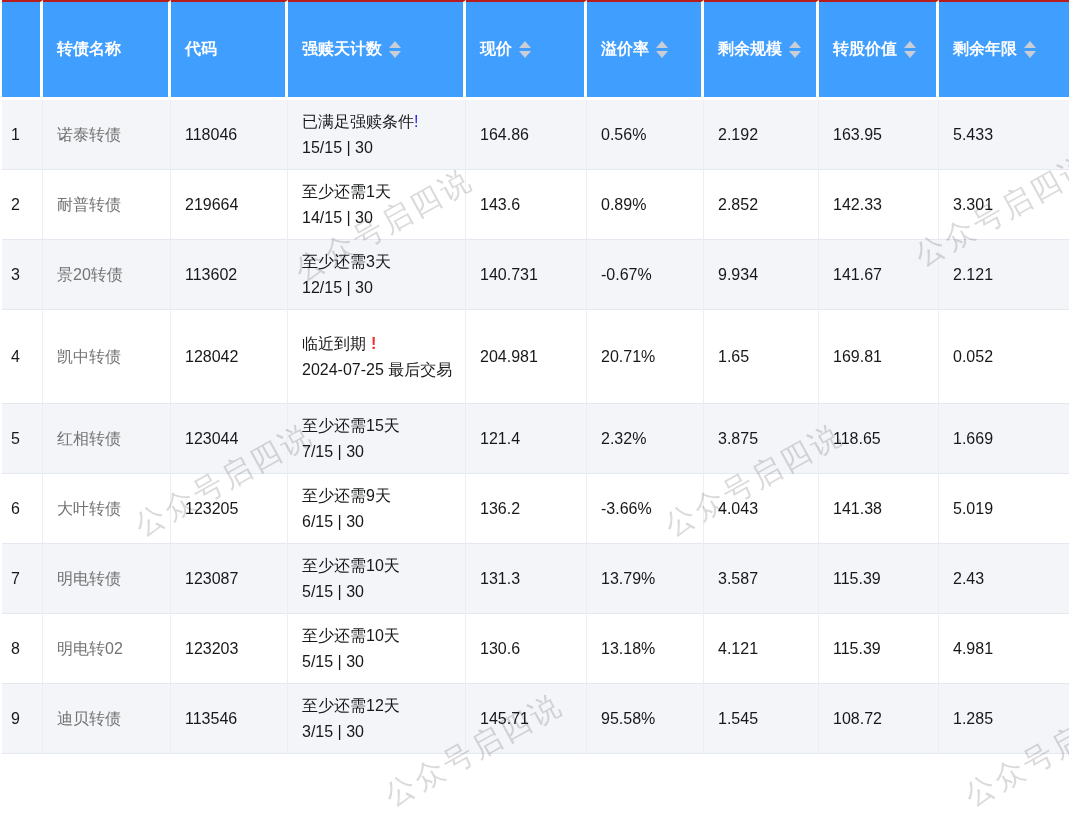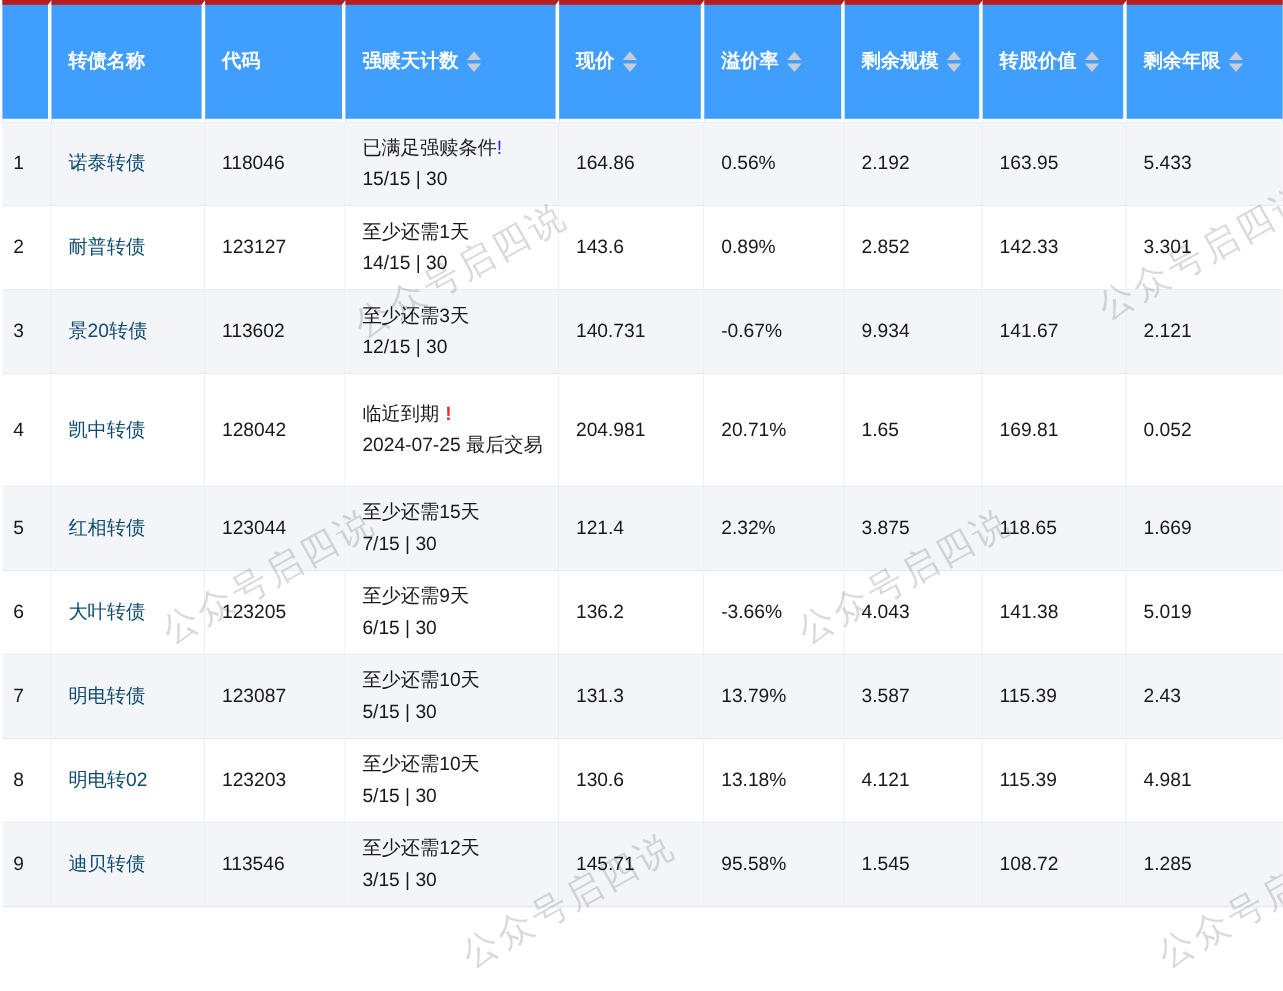--- a/index.html
+++ b/index.html
@@ -9,39 +9,39 @@
     position:relative;
   }
   table.bonds{
     border-collapse:separate;border-spacing:0;table-layout:fixed;
     width:1067px;margin-left:2px;
   }
   thead th{
     background:#409EFF;color:#ffffff;font-size:16px;font-weight:bold;
     text-align:left;height:95px;vertical-align:middle;
     padding:0 4px 0 14px;
-    border-top:4px solid #b91c1c;
+    border-top:2px solid #b91c1c;
     border-right:3px solid #ffffff;
     border-bottom:3px solid #ffffff;
     white-space:nowrap;
   }
   thead th:last-child{border-right:none;margin-top:16px;}
   thead th.idx-col{padding-left:0;}
   tbody td{
     background:#ffffff;font-size:16px;color:#17181a;
     height:69px;vertical-align:middle;
     padding:0 6px 0 14px;
     border-right:1px solid #EBEEF5;
     border-bottom:1px solid #E4E9F0;
     line-height:26px;
   }
   tbody td:last-child{border-right:none;}
   tbody tr.stripe td{background:#F4F5F9;}
   td.idx{padding-left:9px;}
-  a.bond{color:#0c4a6e;text-decoration:none;cursor:pointer;}
+  a.bond{color:#737373;text-decoration:none;cursor:pointer;}
   .mark[data-color="blue"]{color:#2424E8;}
   .mark[data-color="red"]{color:#F62A2A;margin-left:5px;font-weight:bold;}
   .sort{display:inline-block;vertical-align:middle;margin-left:7px;}
   .sort i{display:block;width:0;height:0;border-left:6px solid transparent;border-right:6px solid transparent;}
   .sort .up{border-bottom:7px solid #C8CDD6;margin-bottom:3px;}
   .sort .down{border-top:7px solid #C8CDD6;}
   .hdr-label{display:inline-block;vertical-align:middle;}
   .wm{
     position:absolute;z-index:5;pointer-events:none;
     font-size:30px;letter-spacing:3px;white-space:nowrap;
@@ -90,21 +90,21 @@
       <td>164.86</td>
       <td>0.56%</td>
       <td>2.192</td>
       <td>163.95</td>
       <td>5.433</td>
     </tr>
 
     <tr>
       <td class="idx">2</td>
       <td><a class="bond">耐普转债</a></td>
-      <td>123127</td>
+      <td>219664</td>
       <td>
         <div><span>至少还需1天</span></div>
         <div>14/15 | 30</div>
       </td>
       <td>143.6</td>
       <td>0.89%</td>
       <td>2.852</td>
       <td>142.33</td>
       <td>3.301</td>
     </tr>

